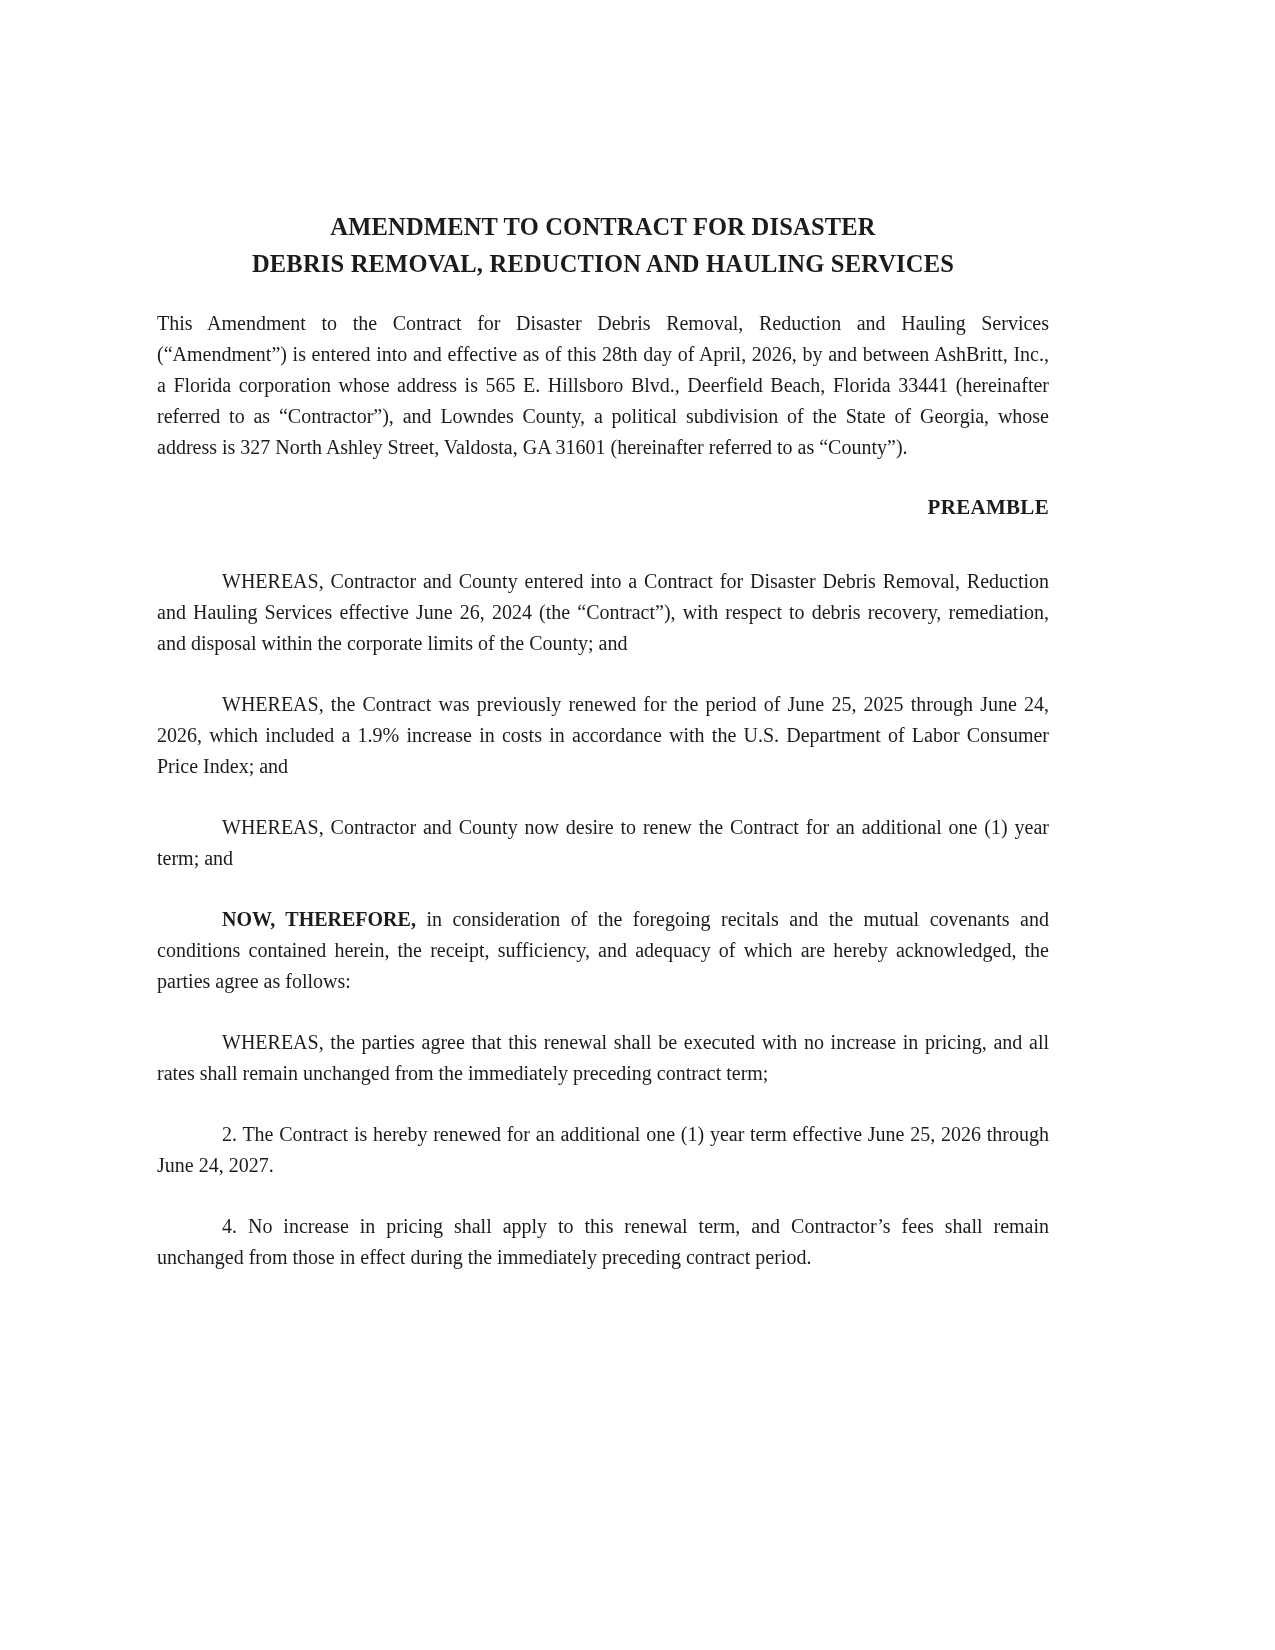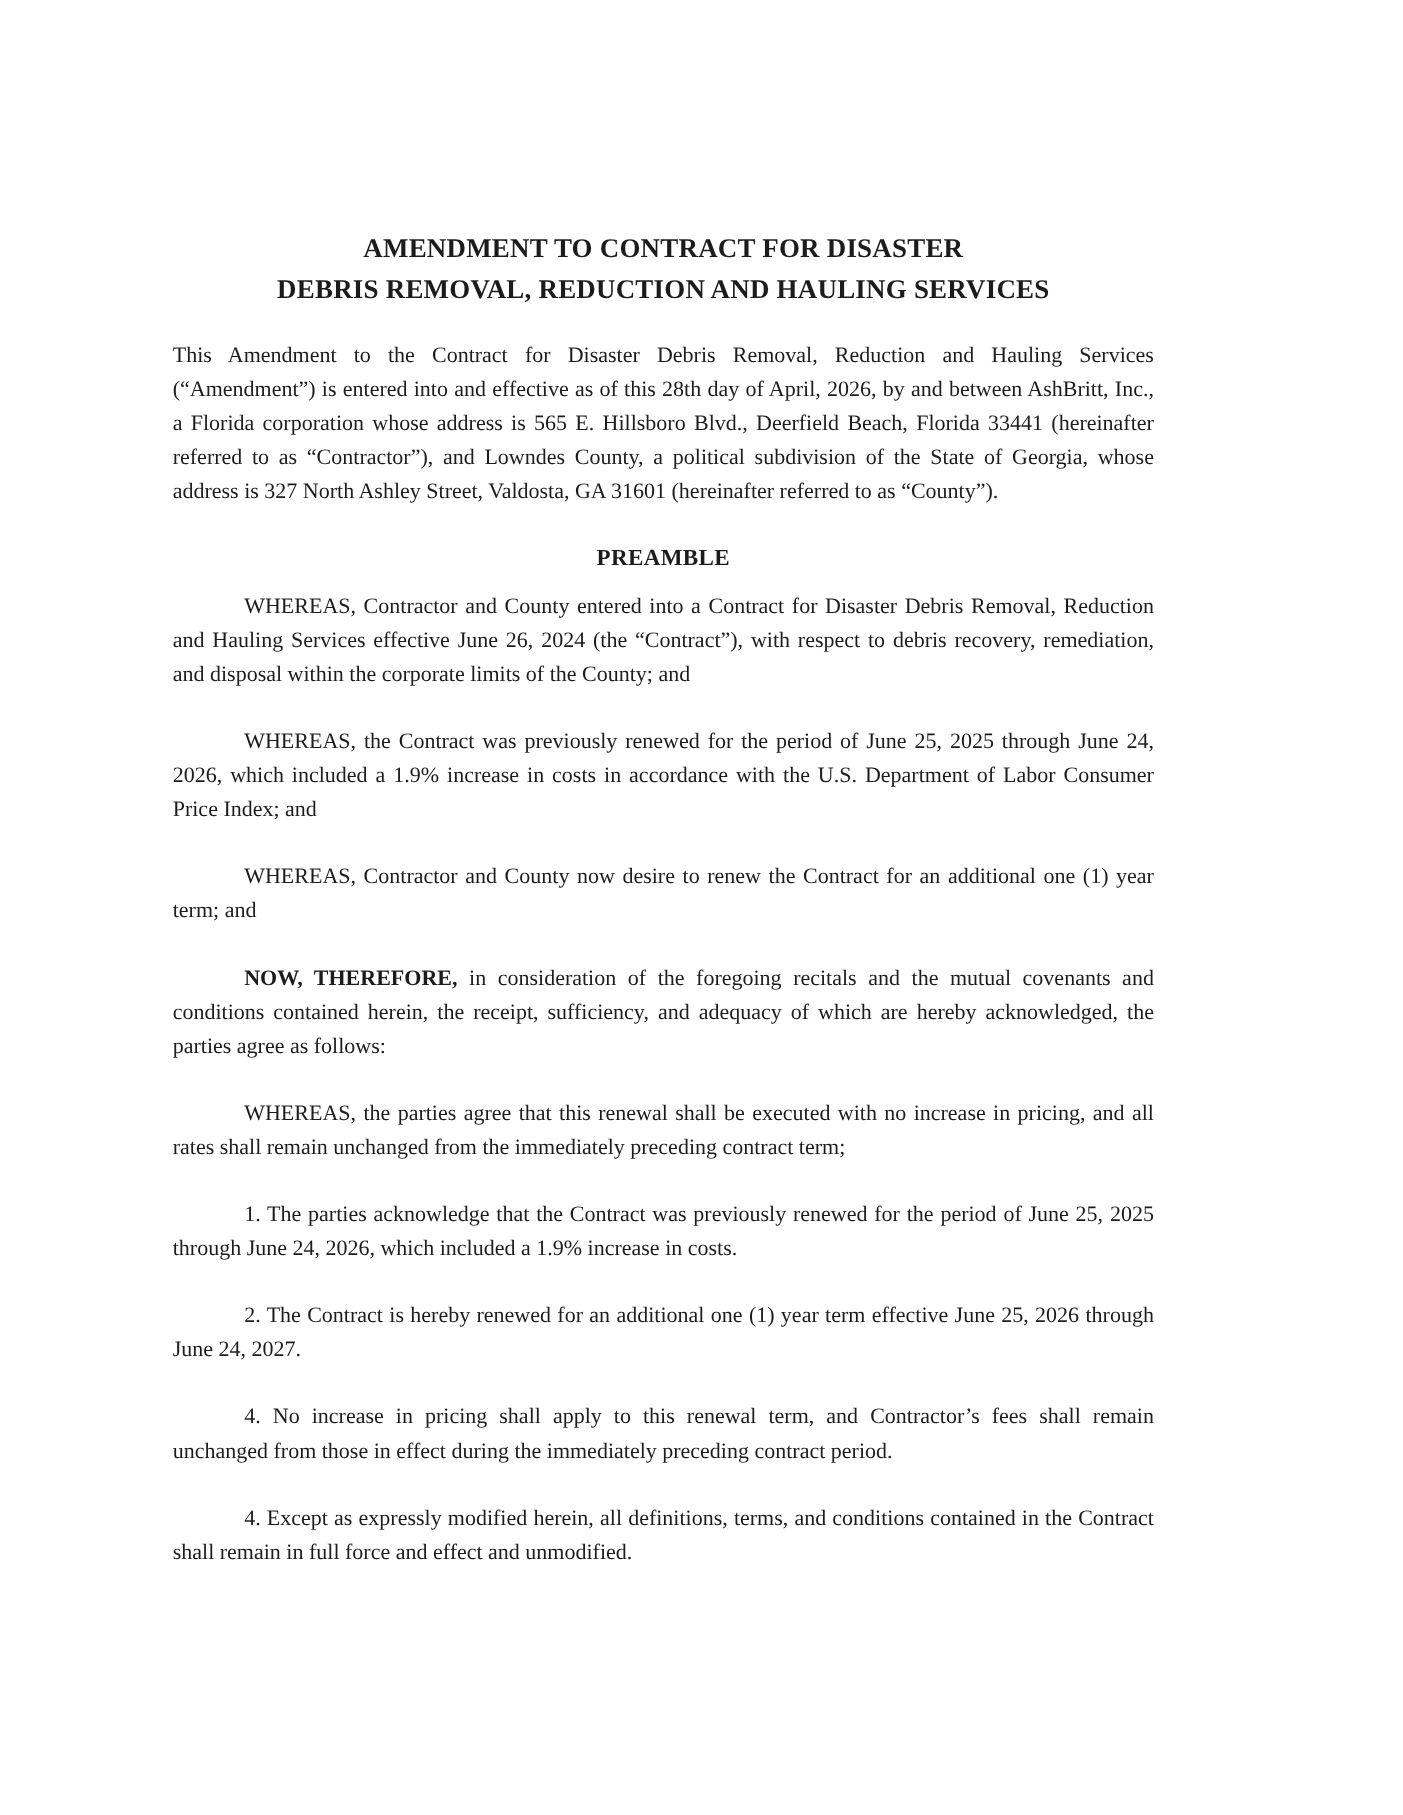--- a/index.html
+++ b/index.html
@@ -48,25 +48,25 @@
     text-align: justify;
     margin-bottom: 30px;
     text-indent: 65px;
   }
 
   .body-par.no-indent {
     text-indent: 0;
   }
 
   .section-heading {
-    text-align: center;
+    text-align: right;
     font-size: 21px;
     font-weight: 700;
     letter-spacing: 0.3px;
-    margin: 32px 0 16px 0;
+    margin: 32px 0 46px 0;
   }
 
   .bold-lead {
     font-weight: 700;
   }
 </style>
 </head>
 <body>
 
 <div class="page">
@@ -81,19 +81,17 @@
 
     <h2 class="section-heading">PREAMBLE</h2>
 
     <p class="body-par">WHEREAS, Contractor and County entered into a Contract for Disaster Debris Removal, Reduction and Hauling Services effective June 26, 2024 (the “Contract”), with respect to debris recovery, remediation, and disposal within the corporate limits of the County; and</p>
     <p class="body-par">WHEREAS, the Contract was previously renewed for the period of June 25, 2025 through June 24, 2026, which included a 1.9% increase in costs in accordance with the U.S. Department of Labor Consumer Price Index; and</p>
     <p class="body-par">WHEREAS, Contractor and County now desire to renew the Contract for an additional one (1) year term; and</p>
     <p class="body-par"><span class="bold-lead">NOW, THEREFORE,</span><span> in consideration of the foregoing recitals and the mutual covenants and conditions contained herein, the receipt, sufficiency, and adequacy of which are hereby acknowledged, the parties agree as follows:</span></p>
 
     <p class="body-par">WHEREAS, the parties agree that this renewal shall be executed with no increase in pricing, and all rates shall remain unchanged from the immediately preceding contract term;</p>
 
-    <p class="body-par">1. The parties acknowledge that the Contract was previously renewed for the period of June 25, 2025 through June 24, 2026, which included a 1.9% increase in costs.</p>
     <p class="body-par">2. The Contract is hereby renewed for an additional one (1) year term effective June 25, 2026 through June 24, 2027.</p>
     <p class="body-par">4. No increase in pricing shall apply to this renewal term, and Contractor’s fees shall remain unchanged from those in effect during the immediately preceding contract period.</p>
-    <p class="body-par">4. Except as expressly modified herein, all definitions, terms, and conditions contained in the Contract shall remain in full force and effect and unmodified.</p>
 
   </div>
 </div>
 
 </body></html>

